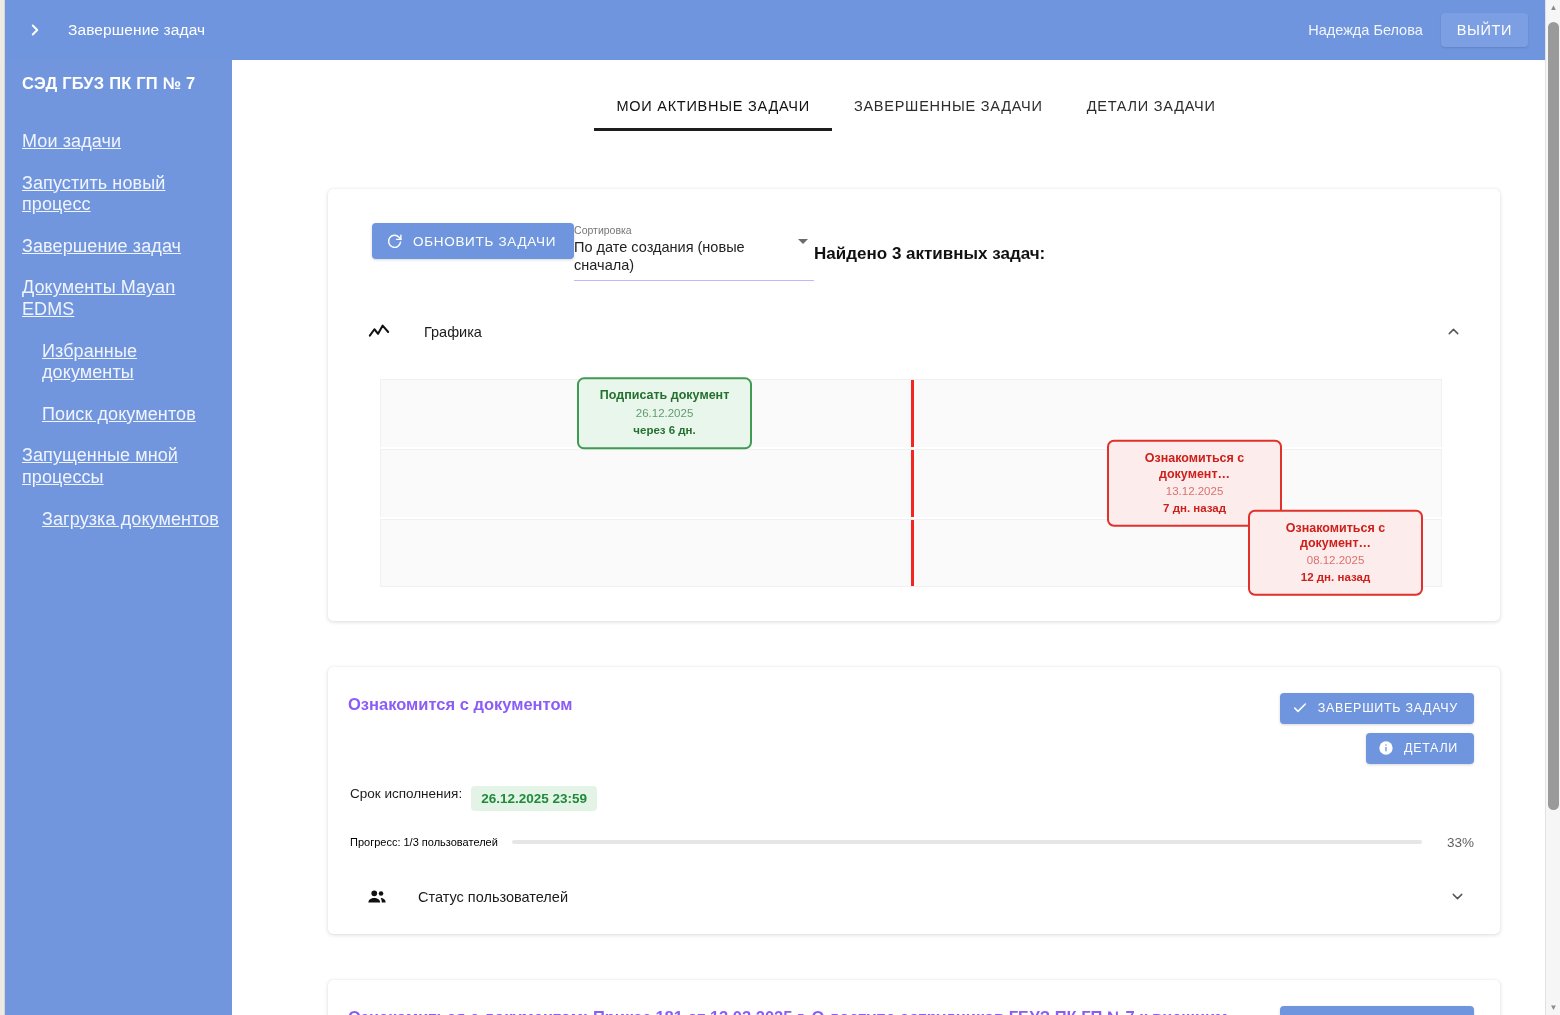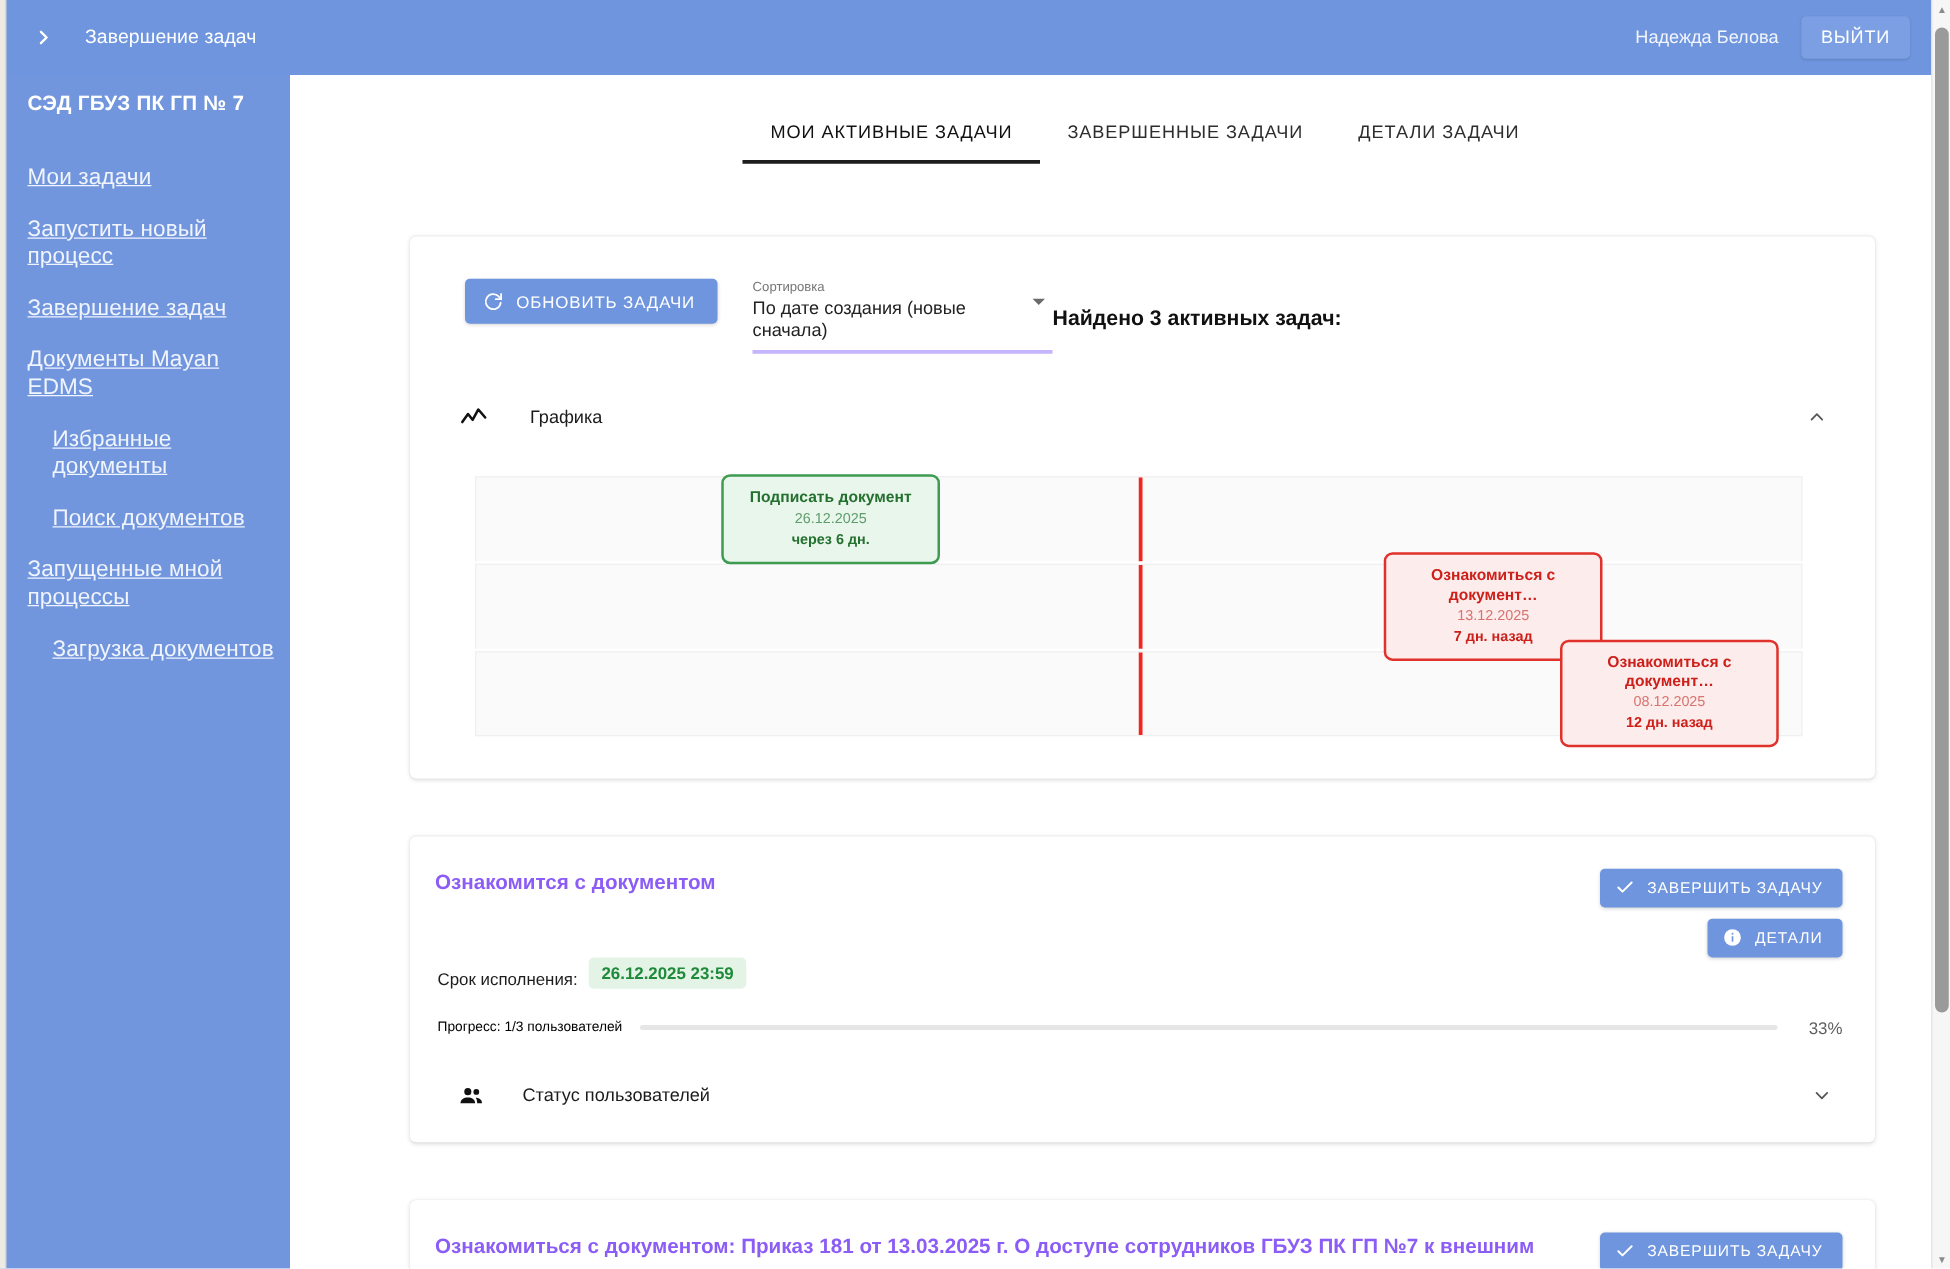--- a/index.html
+++ b/index.html
@@ -127,26 +127,26 @@
   .refresh-btn {
     background: #6e95dd; color: #ffffff; border: none;
     border-radius: 4px; height: 36px; padding: 0 18px 0 14px;
     display: inline-flex; align-items: center; gap: 10px;
     font-size: 13.5px; font-weight: 500; letter-spacing: .7px;
     cursor: pointer; font-family: inherit;
     box-shadow: 0 1px 3px rgba(0,0,0,.16);
   }
   .refresh-btn svg { display: block; }
 
-  .sort-field { position: relative; width: 240px; padding-top: 2px; margin-left: 28px; }
+  .sort-field { position: relative; width: 240px; padding-top: 2px; }
   .sort-label { font-size: 10.5px; color: #767676; line-height: 1; margin-bottom: 2px; }
   .sort-value {
     font-size: 14.5px; color: #222; line-height: 1.25;
     padding-right: 28px; padding-bottom: 6px;
-    border-bottom: 3px solid #c4b5fd;
+    border-bottom: 1px solid #c4b5fd;
     cursor: pointer;
   }
   .sort-caret {
     position: absolute; right: 6px; top: 16px;
     width: 0; height: 0;
     border-left: 5px solid transparent;
     border-right: 5px solid transparent;
     border-top: 5px solid #6b6b6b;
   }
   .found-text {
@@ -228,21 +228,21 @@
     background: #6e95dd; color: #fff; border: none; border-radius: 4px;
     height: 31px; padding: 0 16px 0 12px;
     display: inline-flex; align-items: center; gap: 10px;
     font-size: 12.5px; font-weight: 500; letter-spacing: .7px;
     cursor: pointer; font-family: inherit;
     box-shadow: 0 1px 3px rgba(0,0,0,.16);
     white-space: nowrap;
   }
   .act-btn svg { display: block; }
 
-  .due-row { display: flex; align-items: flex-end; gap: 9px; padding-left: 2px; }
+  .due-row { display: flex; align-items: flex-start; gap: 9px; margin-top: 22px; padding-left: 2px; }
   .due-label { font-size: 13.5px; color: #1d1d1d; }
   .due-chip {
     font-size: 13.5px; font-weight: 700;
     padding: 5px 10px; border-radius: 4px;
   }
   .due-chip.ok   { background: #e3f4e6; color: #1f8a3b; }
 
   .progress-row {
     display: flex; align-items: center; gap: 14px;
     margin-top: 24px; padding-left: 2px;

